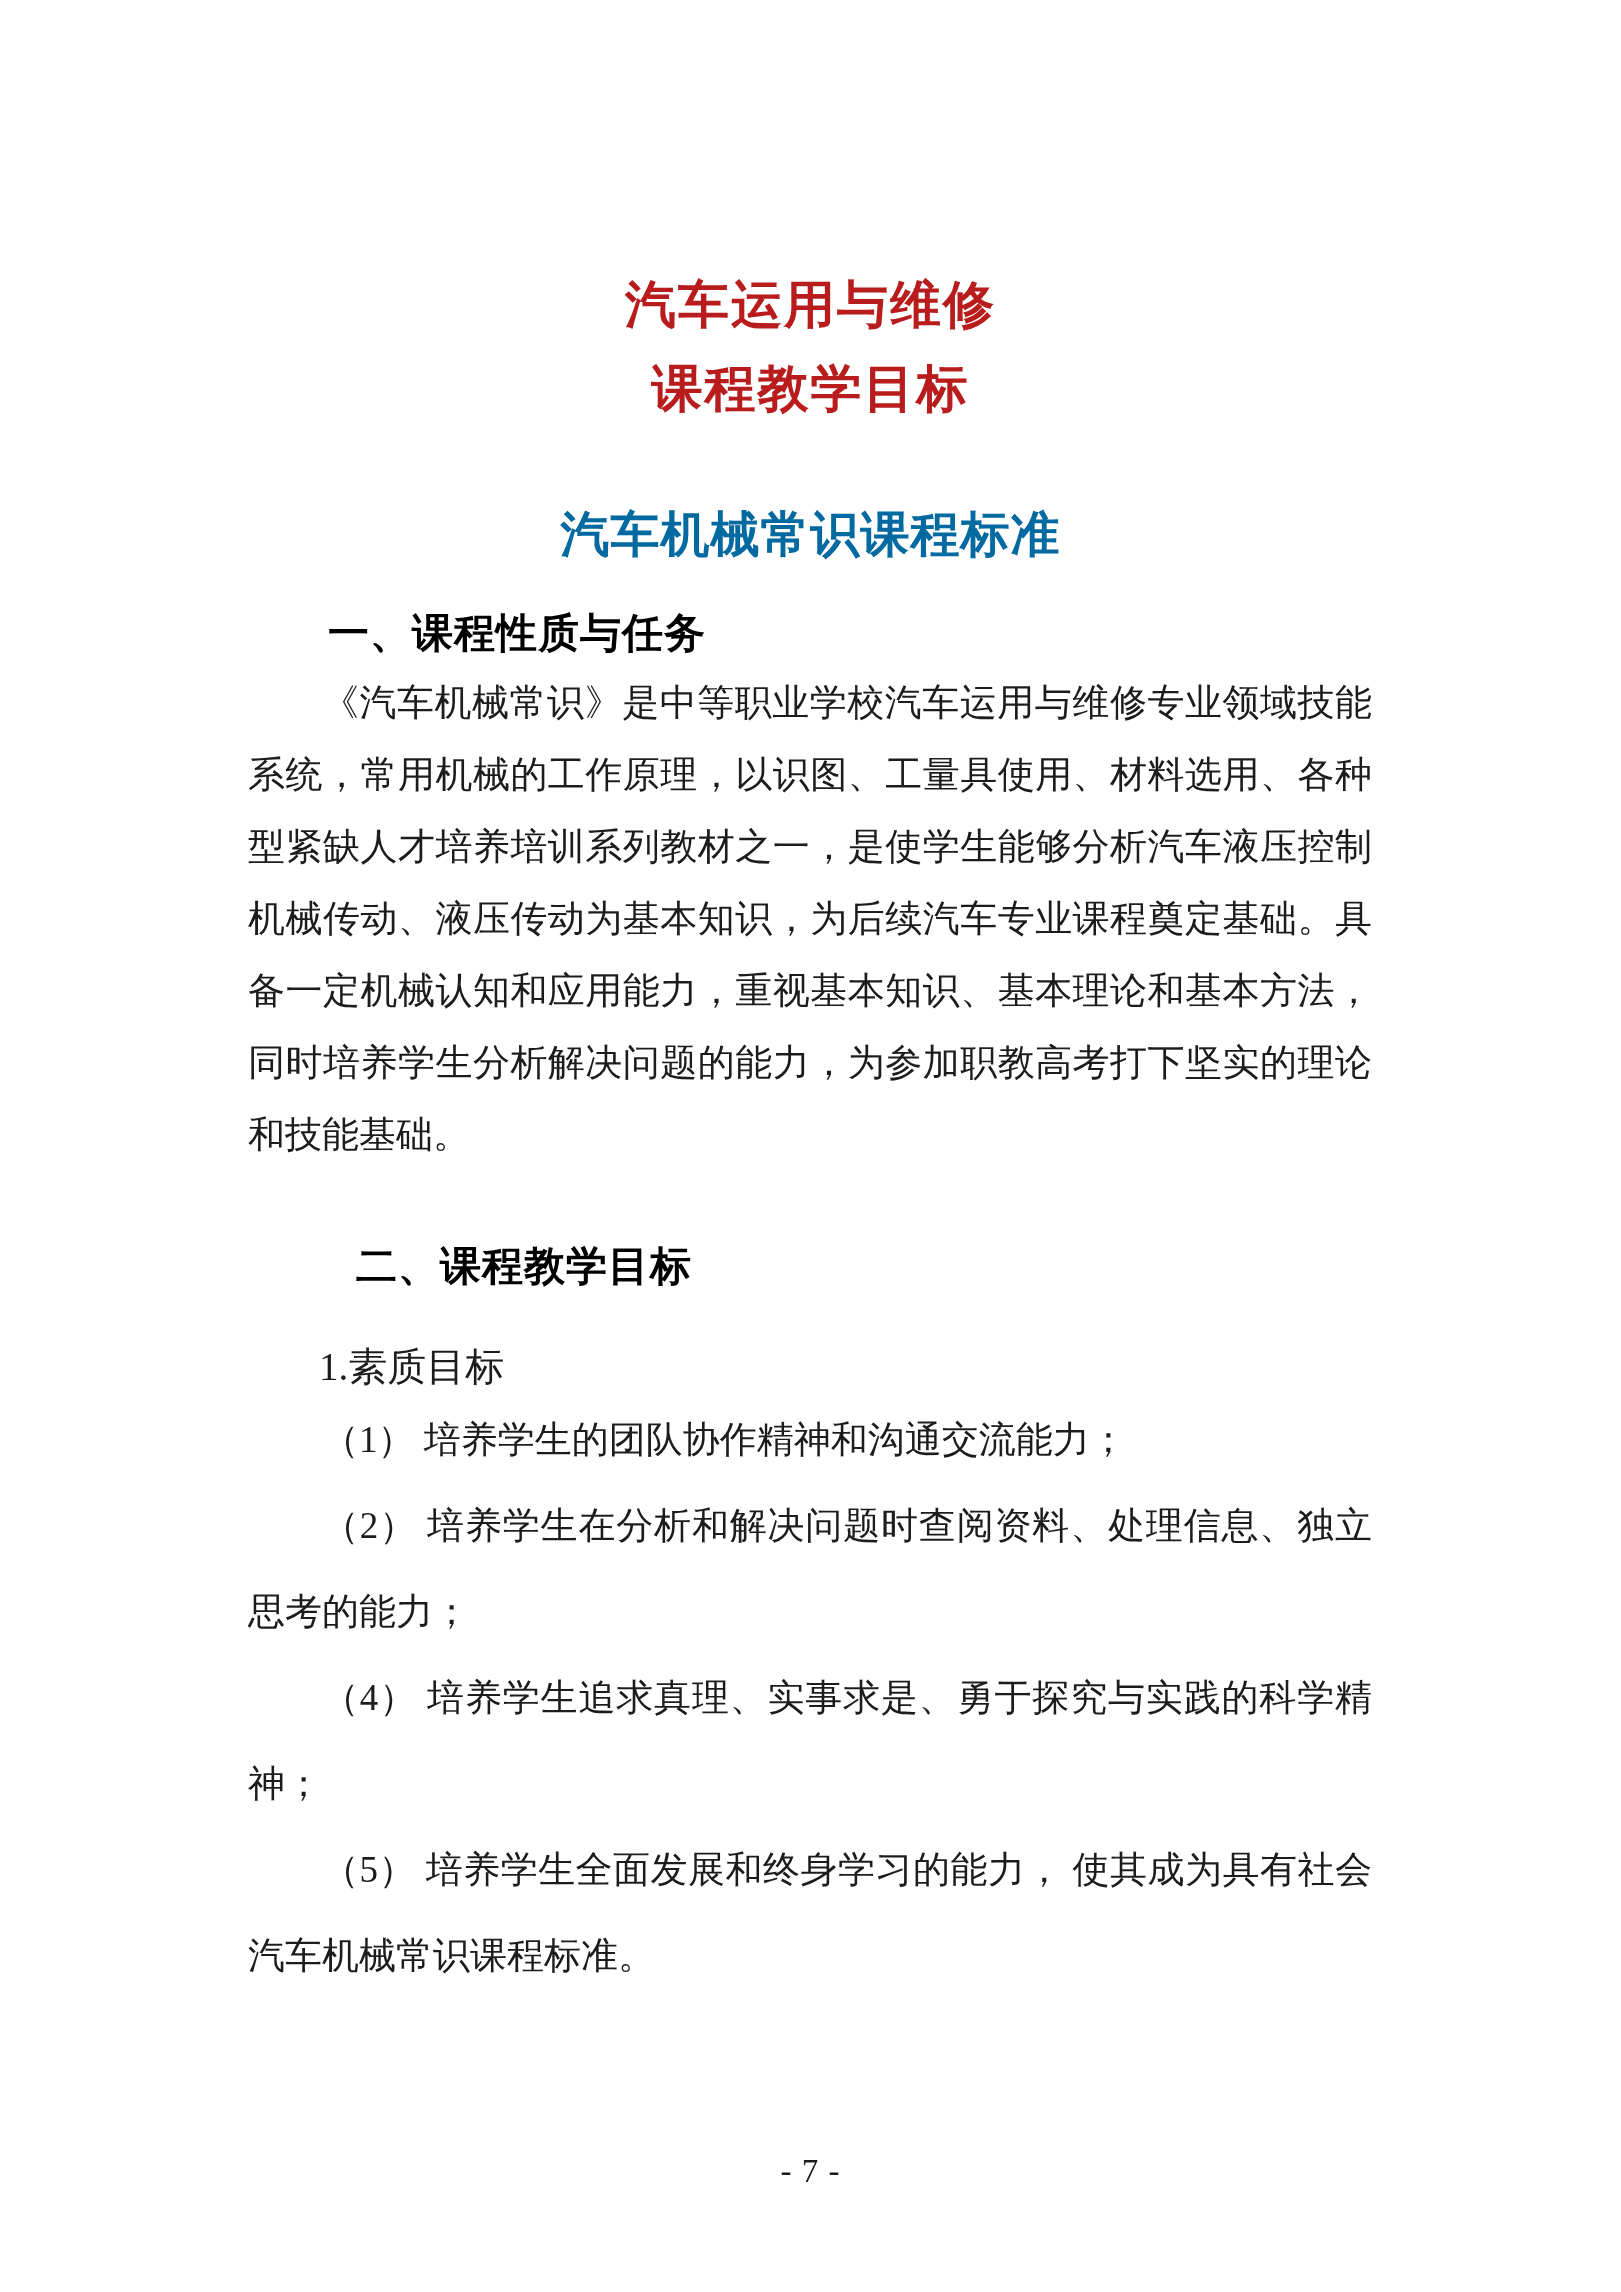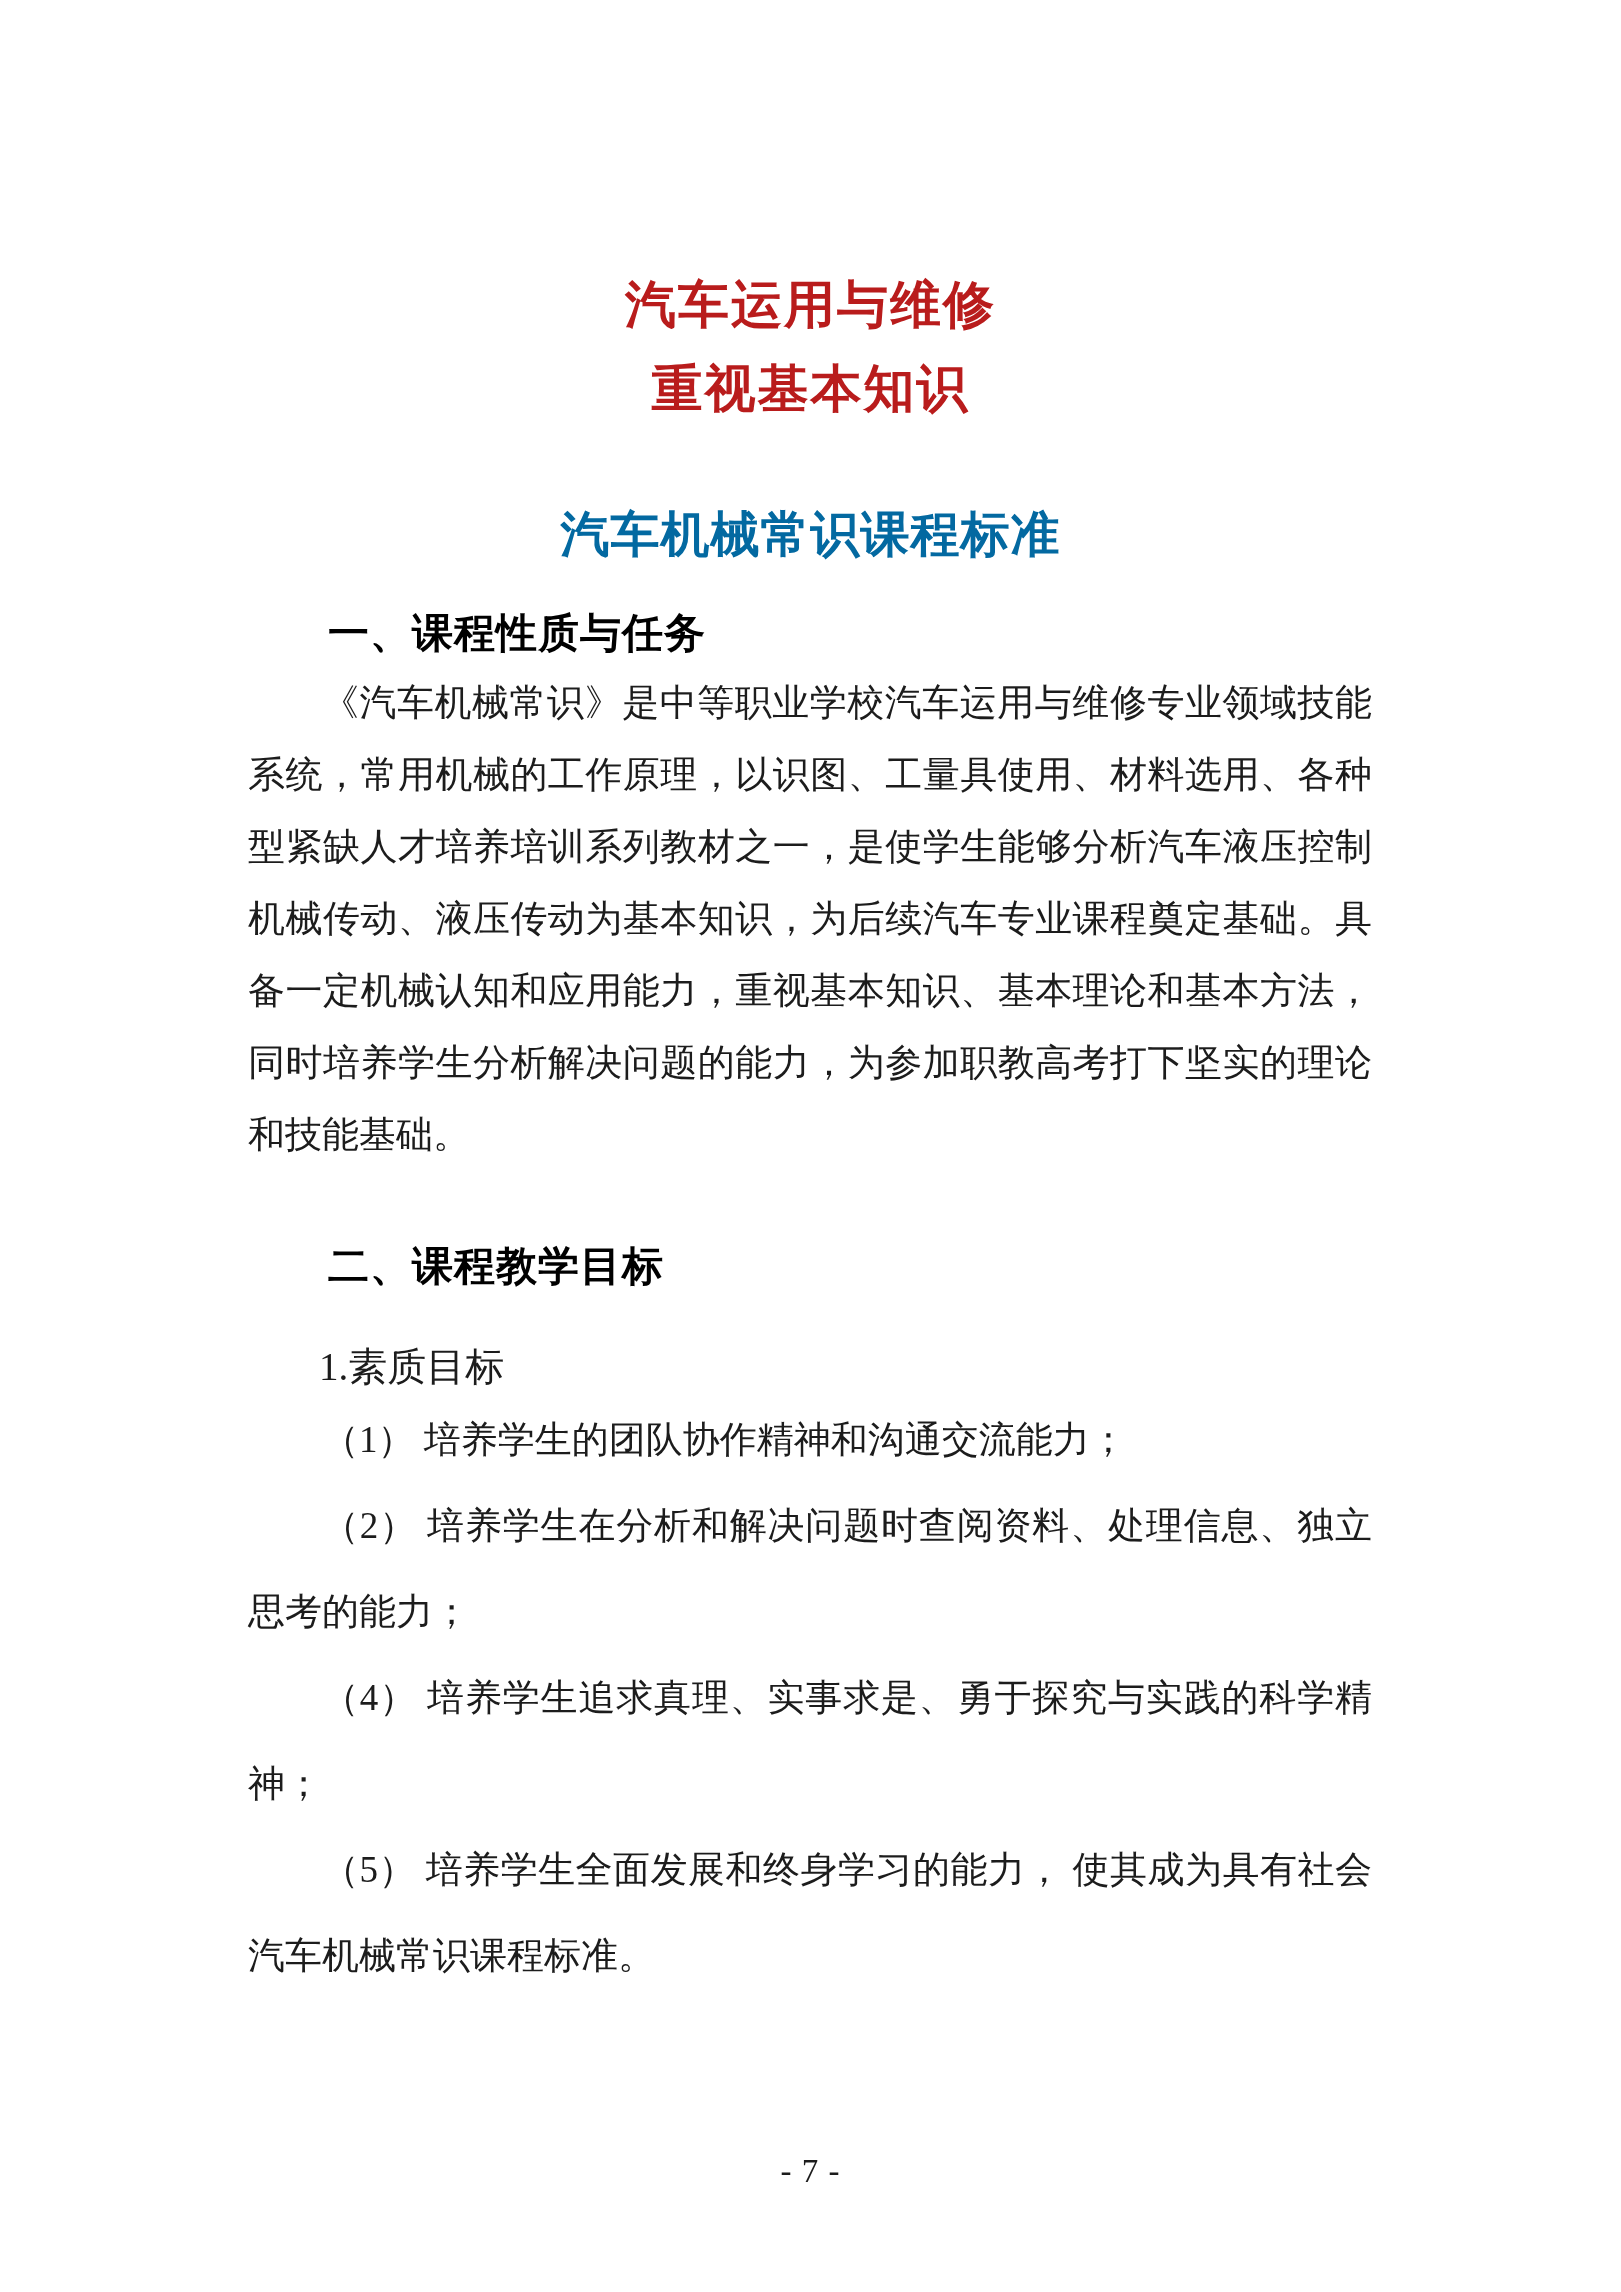--- a/index.html
+++ b/index.html
@@ -45,21 +45,21 @@
     position: absolute;
     left: 328px;
     font-family: "Liberation Sans", "DejaVu Sans", sans-serif;
     font-weight: bold;
     font-size: 41px;
     line-height: 51px;
     letter-spacing: 1px;
     color: #000000;
   }
   #heading-1 { top: 608px; }
-  #heading-2 { top: 1241px; }
+  #heading-2 { top: 1241px; margin-left: 28px; }
   .para {
     position: absolute;
     left: 248px;
     width: 1124px;
     top: 669px;
     font-size: 37px;
     line-height: 72px;
     font-family: Liberation Mono, monospace;
   }
   .list {
@@ -96,21 +96,21 @@
     letter-spacing: 1px;
   }
 </style>
 </head>
 <body>
 
 <div class="page">
 
   <div class="doc-title" id="title1">汽车运用与维修</div>
 
-  <div class="doc-title" id="title2">重视基本知识</div>
+  <div class="doc-title" id="title2">课程教学目标</div>
 
   <div class="section-title">汽车机械常识课程标准</div>
 
   <div class="heading" id="heading-1">一、课程性质与任务</div>
 
   <div class="para">
       <div class="tline fill indent">《汽车机械常识》是中等职业学校汽车运用与维修专业领域技能</div>
       <div class="tline fill">系统，常用机械的工作原理，以识图、工量具使用、材料选用、各种</div>
       <div class="tline fill">型紧缺人才培养培训系列教材之一，是使学生能够分析汽车液压控制</div>
       <div class="tline fill">机械传动、液压传动为基本知识，为后续汽车专业课程奠定基础。具</div>

